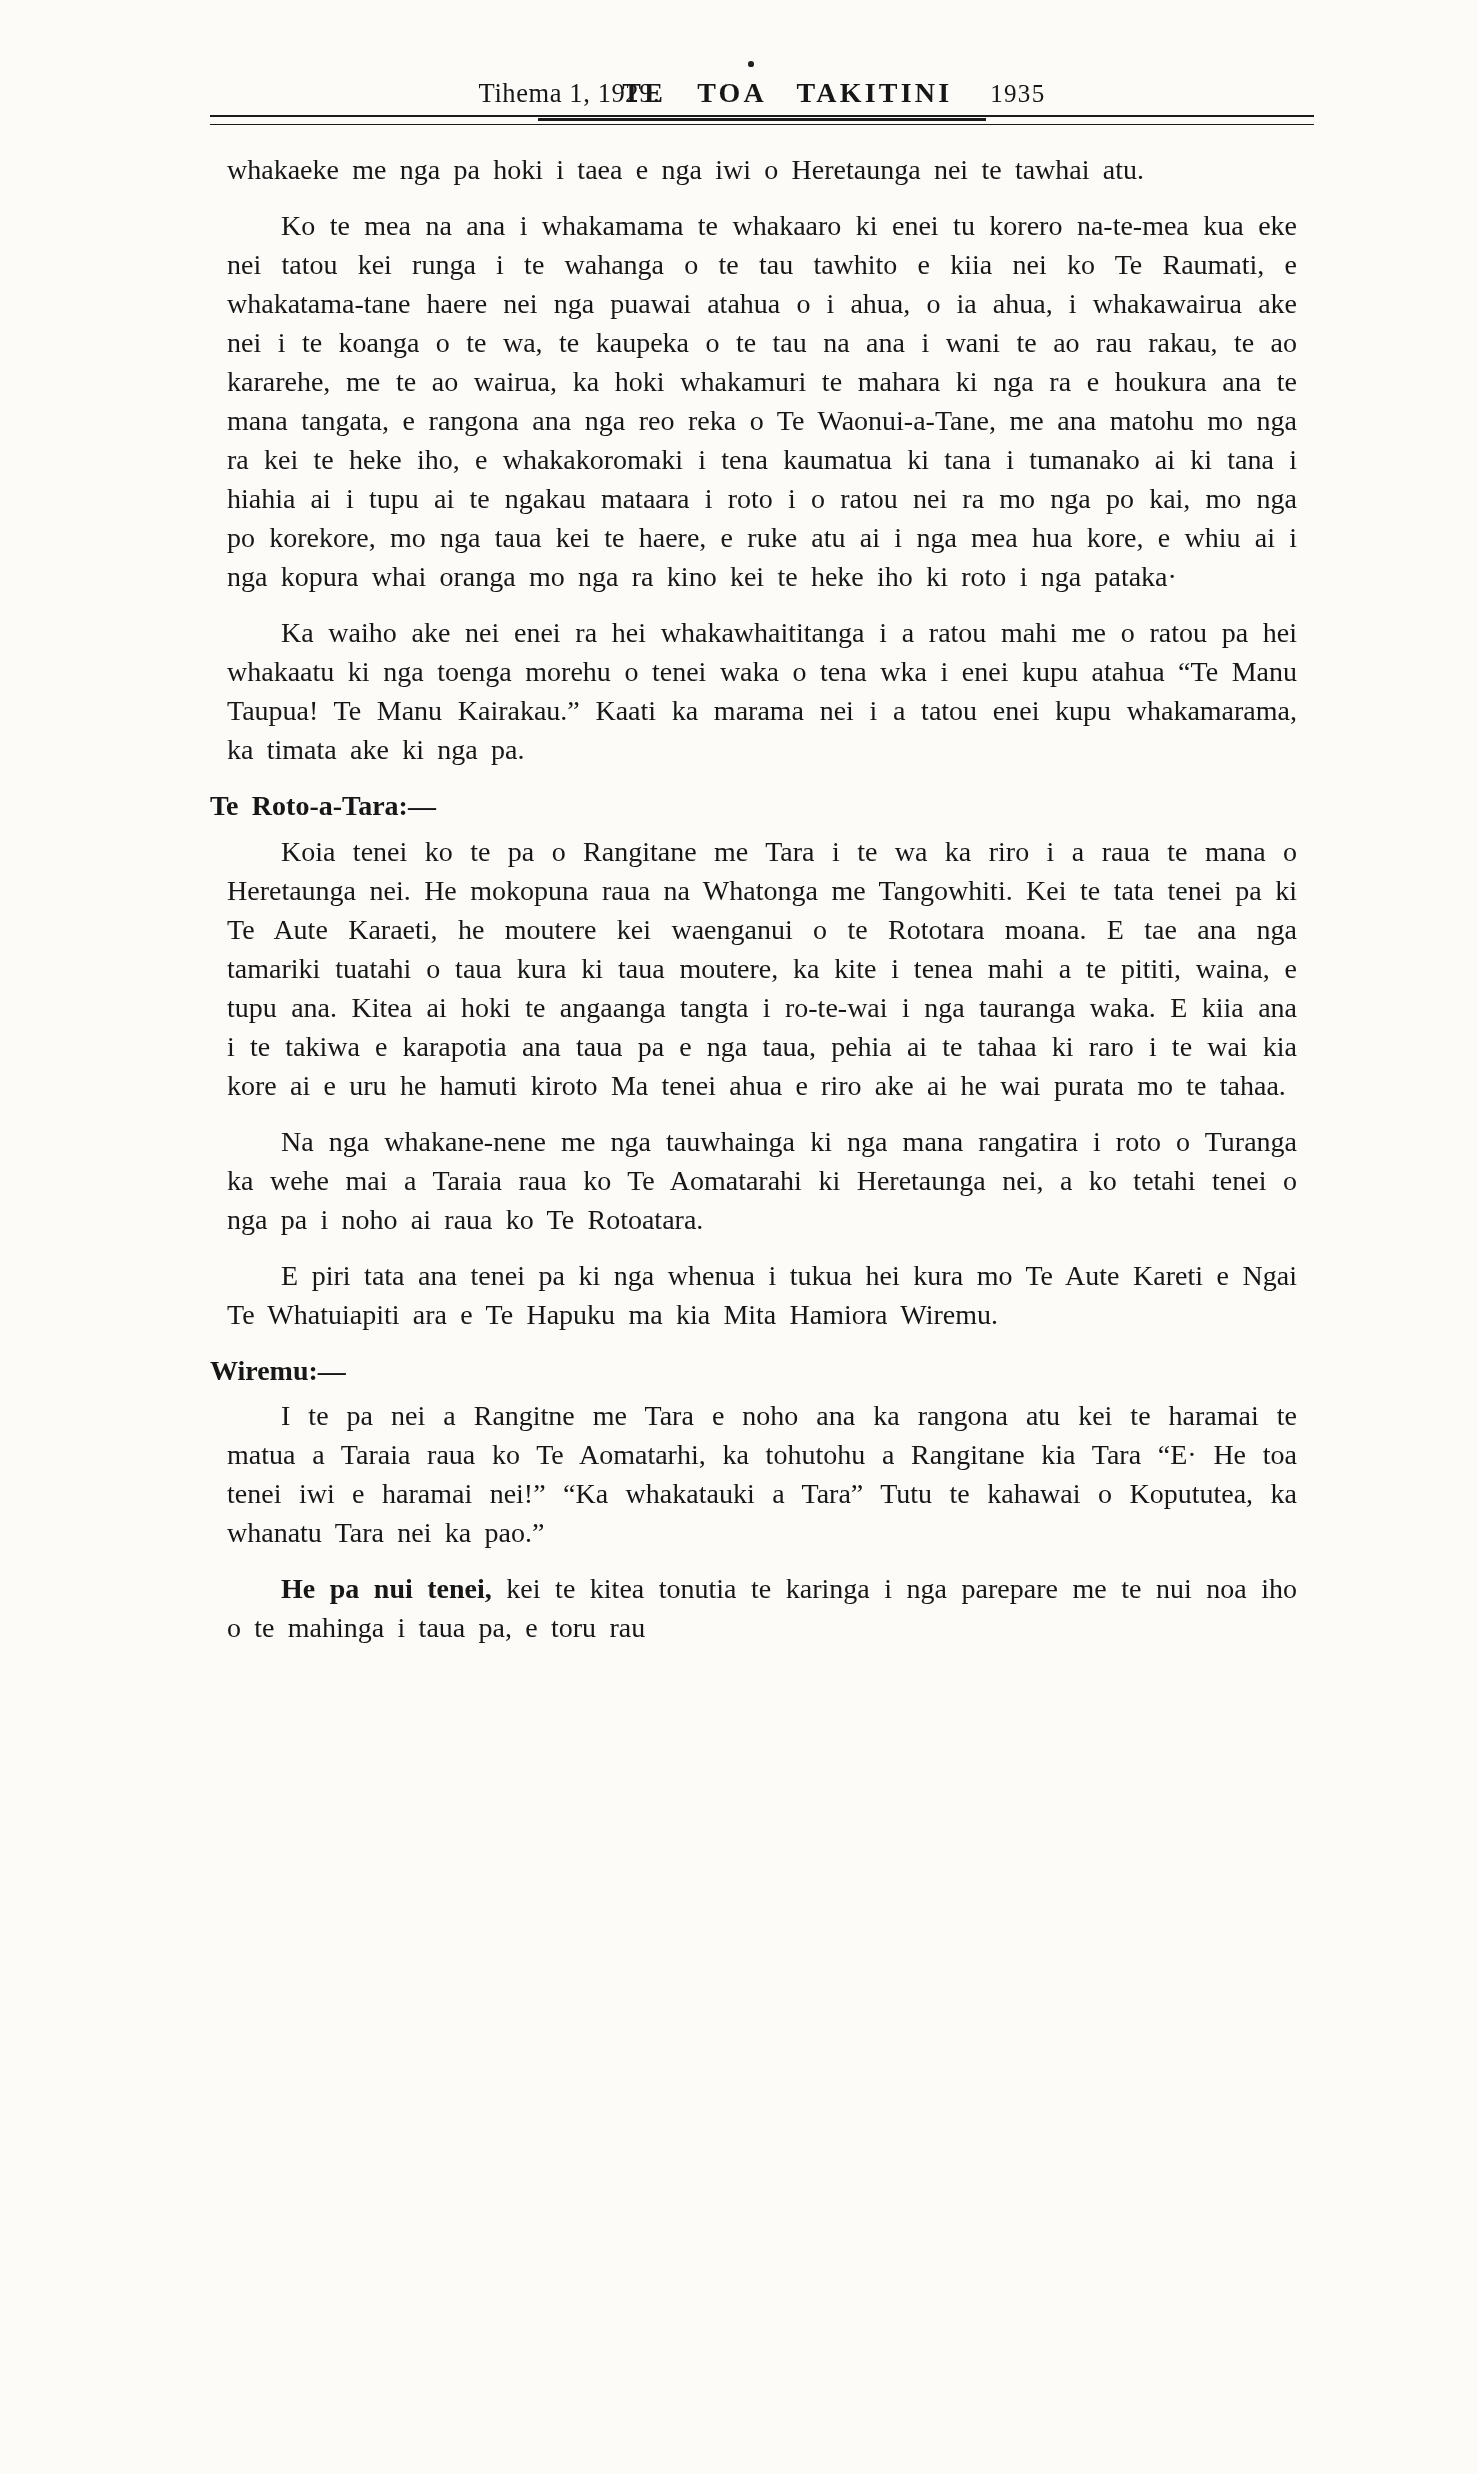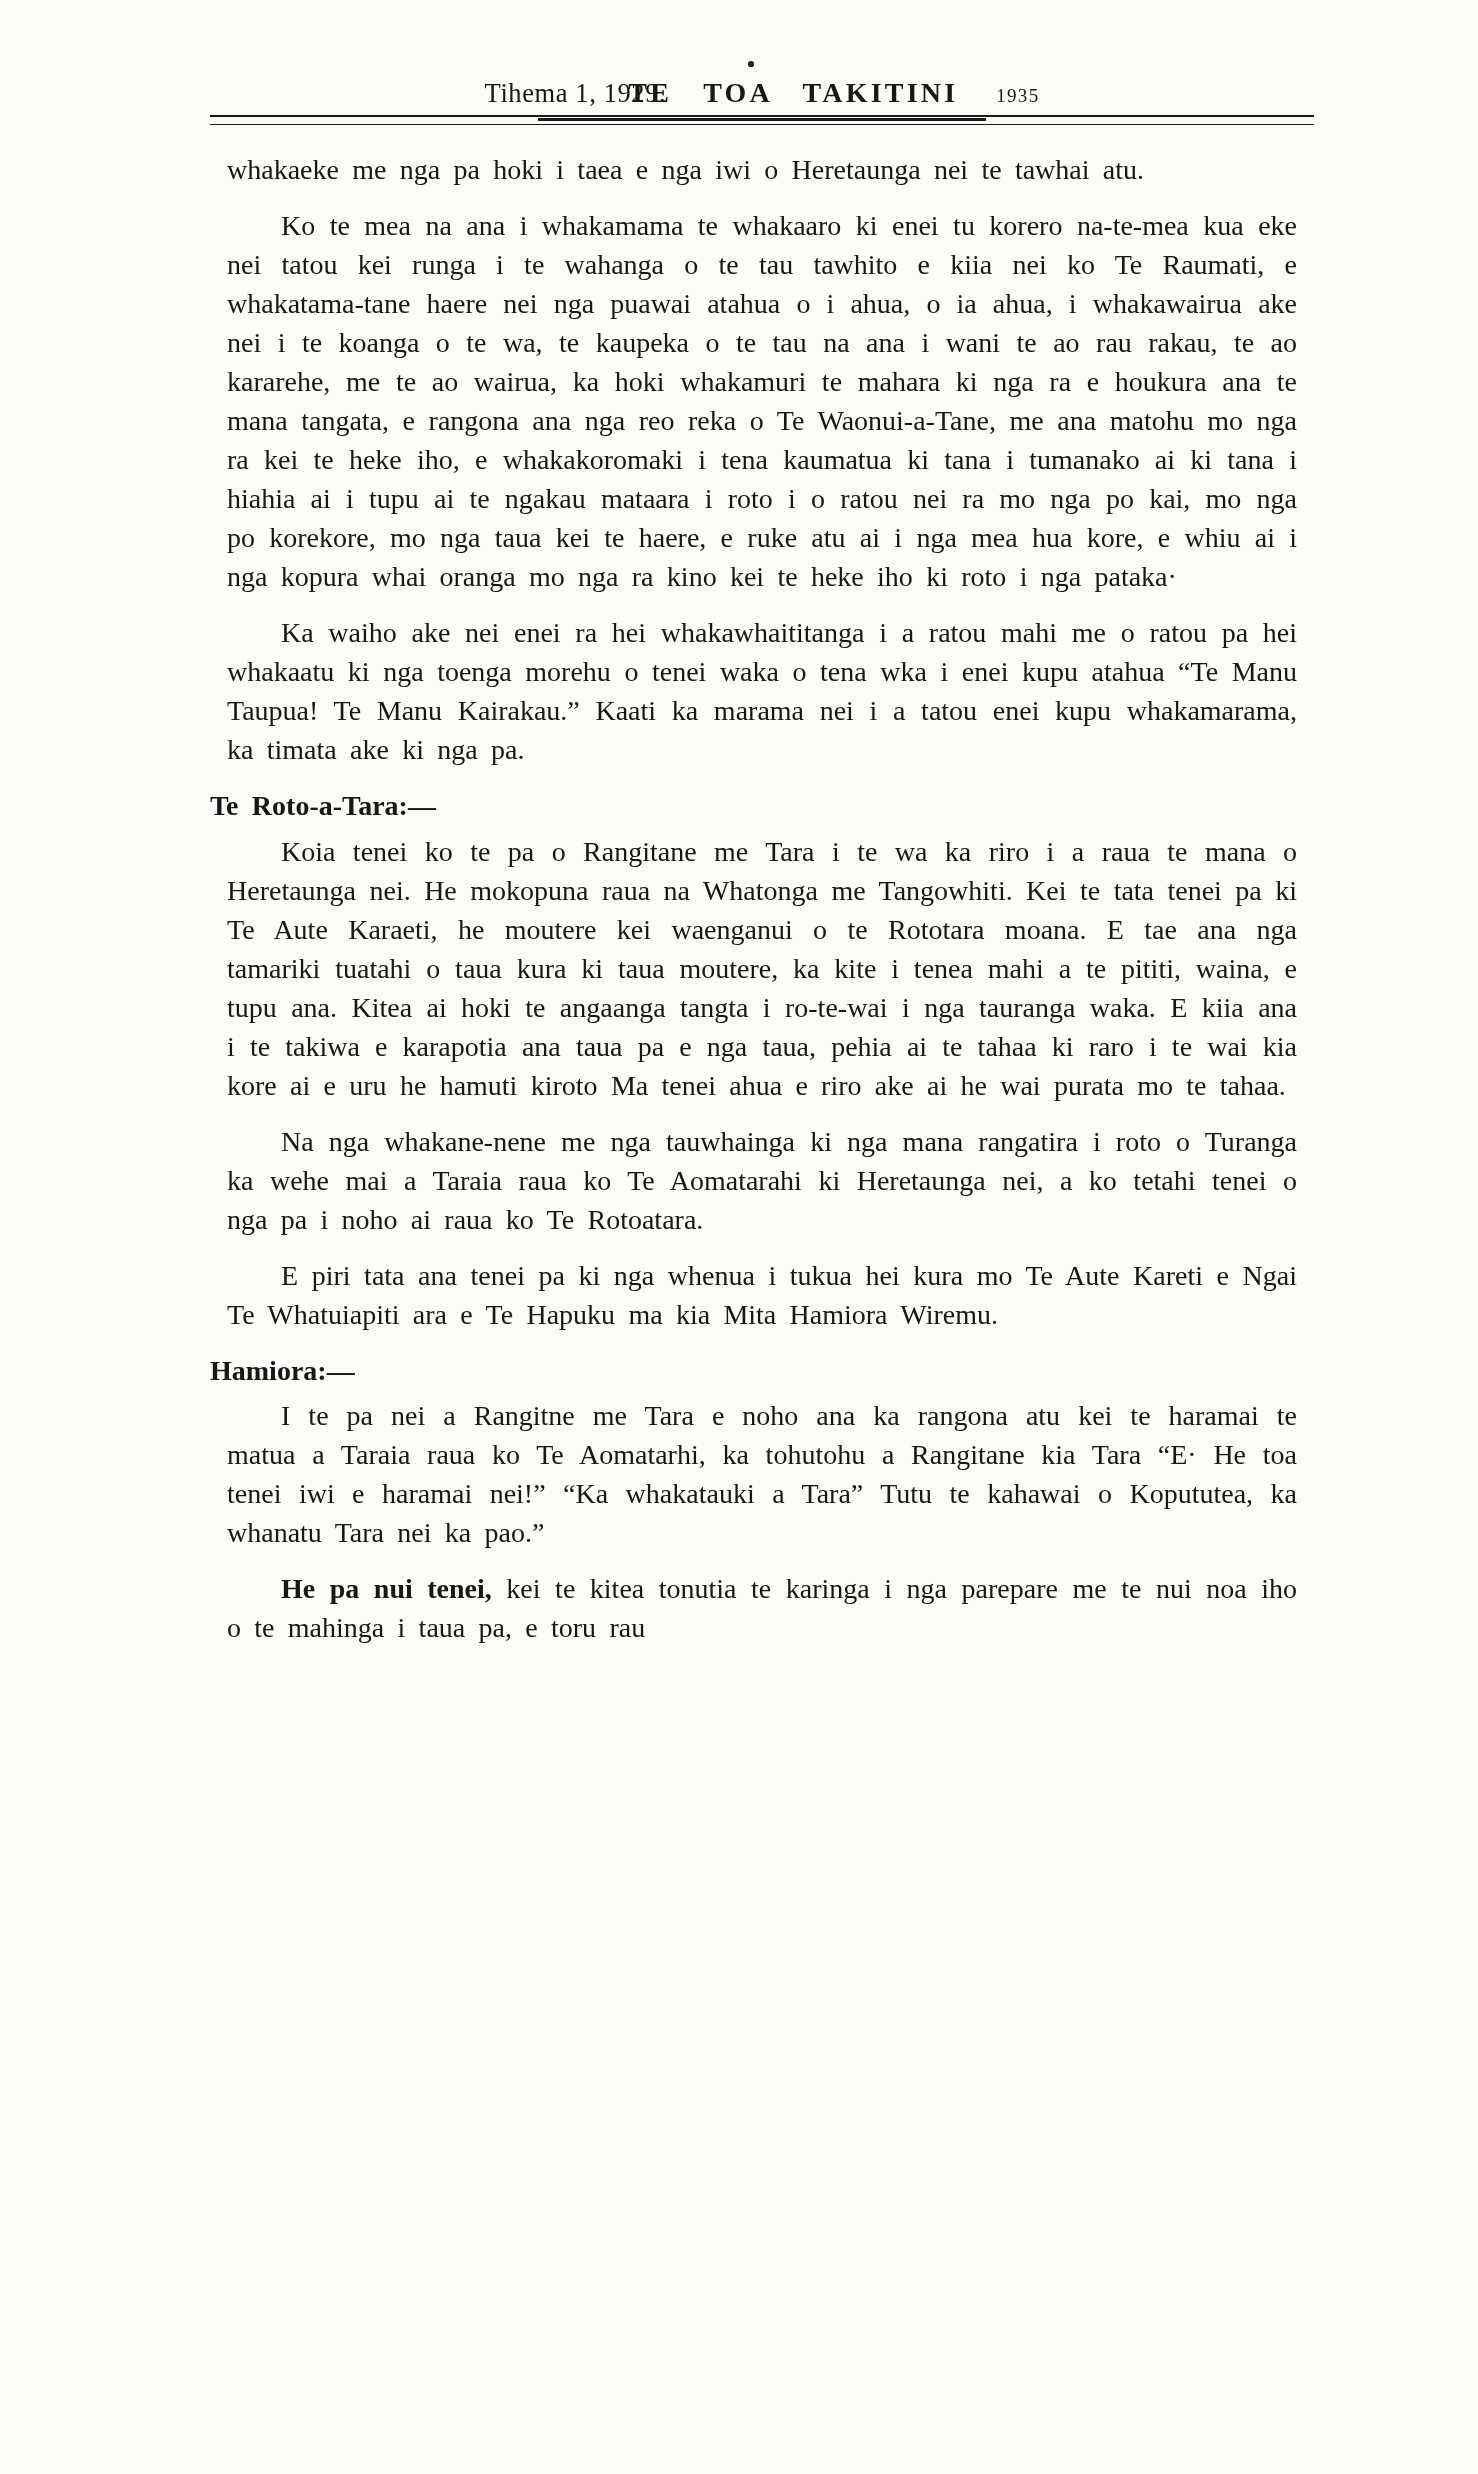--- a/index.html
+++ b/index.html
@@ -48,21 +48,21 @@
   }
   .masthead-title {
     font-size: 28px;
     font-weight: bold;
     letter-spacing: 3.2px;
     word-spacing: 21.4px;
     white-space: nowrap;
     transform: translateX(-38px);
   }
   .masthead-page-number {
-    font-size: 19px;
+    font-size: 25px;
     letter-spacing: 1.3px;
     white-space: nowrap;
   }
   .header-rule {
     position: relative;
     margin-top: 6.3px;
     height: 7px;
     border-top: 2.5px solid #1a1a1a;
     border-bottom: 1.9px solid #1a1a1a;
   }
@@ -130,21 +130,21 @@
       <p class="para">Ka waiho ake nei enei ra hei whakawhaititanga i a ratou mahi me o ratou pa hei whakaatu ki nga toenga morehu o tenei waka o tena wka i enei kupu atahua “Te Manu Taupua! Te Manu Kairakau.”  Kaati ka marama nei i a tatou enei kupu whakamarama, ka timata ake ki nga pa.</p>
 
       <p class="section-label">Te Roto-a-Tara:—</p>
 
       <p class="para">Koia tenei ko te pa o Rangitane me Tara i te wa ka riro i a raua te mana o Heretaunga nei.  He mokopuna raua na Whatonga me Tangowhiti.  Kei te tata tenei pa ki Te Aute Karaeti, he moutere kei waenganui o te Rototara moana. E tae ana nga tamariki tuatahi o taua kura ki taua moutere, ka kite i tenea mahi a te pititi, waina, e tupu ana.  Kitea ai hoki te angaanga tangta i ro-te-wai i nga tauranga waka.  E kiia ana i te takiwa e karapotia ana taua pa e nga taua, pehia ai te tahaa ki raro i te wai kia kore ai e uru he hamuti kiroto Ma tenei ahua e riro ake ai he wai purata mo te tahaa.</p>
 
       <p class="para">Na nga whakane-nene me nga tauwhainga ki nga mana rangatira i roto o Turanga ka wehe mai a Taraia raua ko Te Aomatarahi ki Heretaunga nei, a ko tetahi tenei o nga pa i noho ai raua ko Te Rotoatara.</p>
 
       <p class="para">E piri tata ana tenei pa ki nga whenua i tukua hei kura mo Te Aute Kareti e Ngai Te Whatuiapiti ara e Te Hapuku ma kia Mita Hamiora Wiremu.</p>
 
-      <p class="section-label">Hamiora:—</p>
+      <p class="section-label">Wiremu:—</p>
 
       <p class="para">I te pa nei a Rangitne me Tara e noho ana ka rangona atu kei te haramai te matua a Taraia raua ko Te Aomatarhi, ka tohutohu a Rangitane kia Tara “E· He toa tenei iwi e haramai nei!”  “Ka whakatauki a Tara” Tutu te kahawai o Kopututea, ka whanatu Tara nei ka pao.”</p>
 
       <p class="para">
         <span class="lead-bold">He pa nui tenei,</span><span> kei te kitea tonutia te karinga i nga parepare me te nui noa iho o te mahinga i taua pa, e toru rau</span>
       </p>
 
     </div>
   </div>
 </div>

